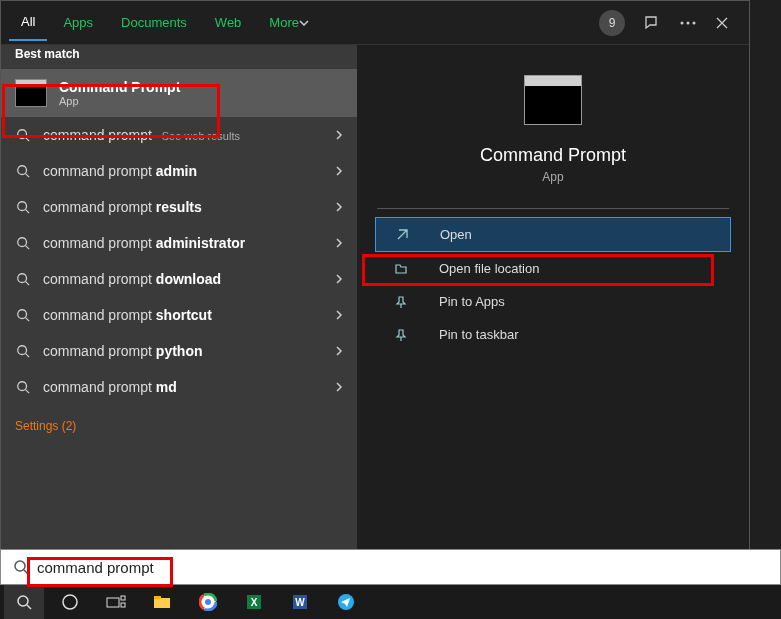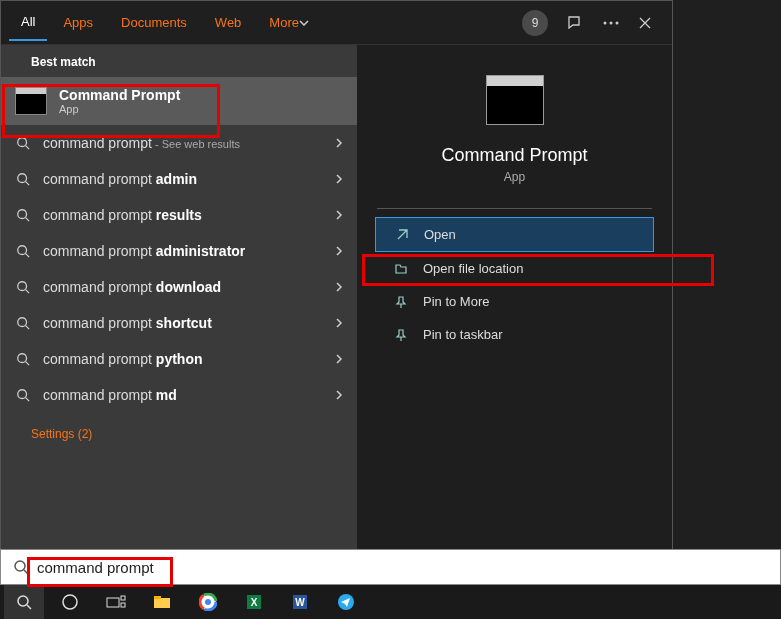--- a/index.html
+++ b/index.html
@@ -1,32 +1,32 @@
 <!DOCTYPE html>
 <html><head>
 <meta charset="utf-8">
 <style>
   * { margin: 0; padding: 0; box-sizing: border-box; font-family: "Segoe UI", sans-serif; }
   body { width: 781px; height: 619px; background: #1f1f1f; overflow: hidden; position: relative; }
 
-  .search-panel { width: 673px; height: 570px; background: #2b2b2b; display: flex; flex-direction: column; border: 1px solid #555; }
+  .search-panel { width: 750px; height: 570px; background: #2b2b2b; display: flex; flex-direction: column; border: 1px solid #555; }
 
   .tabs { height: 44px; background: #1f1f1f; display: flex; align-items: center; padding: 0 8px; gap: 4px; border-bottom: 1px solid #333; }
-  .tab { color: #f97316; font-size: 13px; padding: 10px 12px; cursor: pointer; }
+  .tab { color: #22c55e; font-size: 13px; padding: 10px 12px; cursor: pointer; }
   .tab.active { color: #fff; border-bottom: 2px solid #3a96dd; }
   .tab-more { display: flex; align-items: center; gap: 0; }
   .spacer { flex: 1; }
   .tab-right { display: flex; align-items: center; gap: 18px; padding-right: 12px; }
   .circle-badge { width: 26px; height: 26px; border-radius: 50%; background: #4a4a4a; color: #ddd; display: flex; align-items: center; justify-content: center; font-size: 12px; }
   .tab-icon { color: #ccc; cursor: pointer; display: flex; align-items: center; }
 
   .body-row { flex: 1; display: flex; overflow: hidden; }
 
   .left-panel { width: 356px; background: #3a3a3a; overflow-y: auto; }
-  .section-header { color: #fff; font-size: 12px; font-weight: 600; padding: 10px 14px 8px; margin-left: 16px; }
+  .section-header { color: #fff; font-size: 12px; font-weight: 600; padding: 2px 14px 8px; }
   .best-match { display: flex; align-items: center; gap: 12px; padding: 10px 14px; background: #5a5a5a; position: relative; }
   .best-match .cmd-icon { width: 32px; height: 28px; background: #000; border: 1px solid #888; position: relative; }
   .best-match .cmd-icon::before { content: ""; position: absolute; top: 0; left: 0; right: 0; height: 6px; background: #ccc; }
   .best-match .title { color: #fff; font-size: 14px; font-weight: 600; }
   .best-match .sub { color: #ccc; font-size: 11px; }
   .highlight-box-1 { position: absolute; left: 2px; top: 84px; width: 218px; height: 54px; border: 3px solid #e60000; pointer-events: none; z-index: 5; }
 
   .result-item { display: flex; align-items: center; gap: 12px; padding: 10px 14px; color: #ddd; font-size: 14px; cursor: pointer; position: relative; }
   .result-item .search-glyph { width: 16px; display: flex; justify-content: center; }
   .result-item .text { flex: 1; }
@@ -36,21 +36,21 @@
 
   .right-panel { flex: 1; background: #1e1e1e; padding: 24px 18px; display: flex; flex-direction: column; align-items: stretch; }
   .detail-icon-wrap { display: flex; justify-content: center; margin-top: 6px; }
   .detail-icon { width: 58px; height: 50px; background: #000; border: 1px solid #999; position: relative; }
   .detail-icon::before { content: ""; position: absolute; top: 0; left: 0; right: 0; height: 10px; background: #d0d0d0; }
   .detail-title { color: #fff; font-size: 18px; text-align: center; margin-top: 20px; }
   .detail-sub { color: #aaa; font-size: 12px; text-align: center; margin-top: 4px; }
   .hr { height: 1px; background: #555; margin: 24px 2px 8px; }
 
   .action-list { display: flex; flex-direction: column; }
-  .action-item { display: flex; align-items: center; gap: 14px; padding: 9px 18px; color: #ddd; font-size: 13px; cursor: pointer; }
+  .action-item { display: flex; align-items: center; gap: 30px; padding: 9px 18px; color: #ddd; font-size: 13px; cursor: pointer; }
   .action-item.selected { background: #1a3f5e; border: 1px solid #3a96dd; }
   .action-icon { width: 16px; color: #8ab4d8; display: flex; justify-content: center; }
   .highlight-box-2 { position: absolute; left: 362px; top: 254px; width: 352px; height: 32px; border: 3px solid #e60000; pointer-events: none; z-index: 5; }
 
   .search-bar { position: absolute; bottom: 34px; left: 0; width: 781px; height: 36px; background: #fff; display: flex; align-items: center; padding: 0 12px; gap: 8px; border: 1px solid #888; }
   .search-bar .mag { color: #555; }
   .search-bar input { flex: 1; border: none; outline: none; font-size: 15px; color: #222; background: transparent; }
   .highlight-box-3 { position: absolute; left: 27px; bottom: 32px; width: 146px; height: 30px; border: 3px solid #e60000; pointer-events: none; z-index: 5; }
 
   .taskbar { position: absolute; bottom: 0; left: 0; width: 781px; height: 34px; background: #1a1a1a; display: flex; align-items: center; gap: 6px; padding: 0 4px; }
@@ -250,21 +250,21 @@
               </svg>
           </span>
           <span>Open file location</span>
         </div>
         <div class="action-item">
           <span class="action-icon">
             <svg width="14" height="14" viewBox="0 0 14 14">
                 <path d="M5 2h4v5l2 2H3l2-2V2zM7 9v4" stroke="#9cc" fill="none" stroke-width="1.2"></path>
               </svg>
           </span>
-          <span>Pin to More</span>
+          <span>Pin to Apps</span>
         </div>
         <div class="action-item">
           <span class="action-icon">
             <svg width="14" height="14" viewBox="0 0 14 14">
                 <path d="M5 2h4v5l2 2H3l2-2V2zM7 9v4" stroke="#9cc" fill="none" stroke-width="1.2"></path>
               </svg>
           </span>
           <span>Pin to taskbar</span>
         </div>
       </div>

